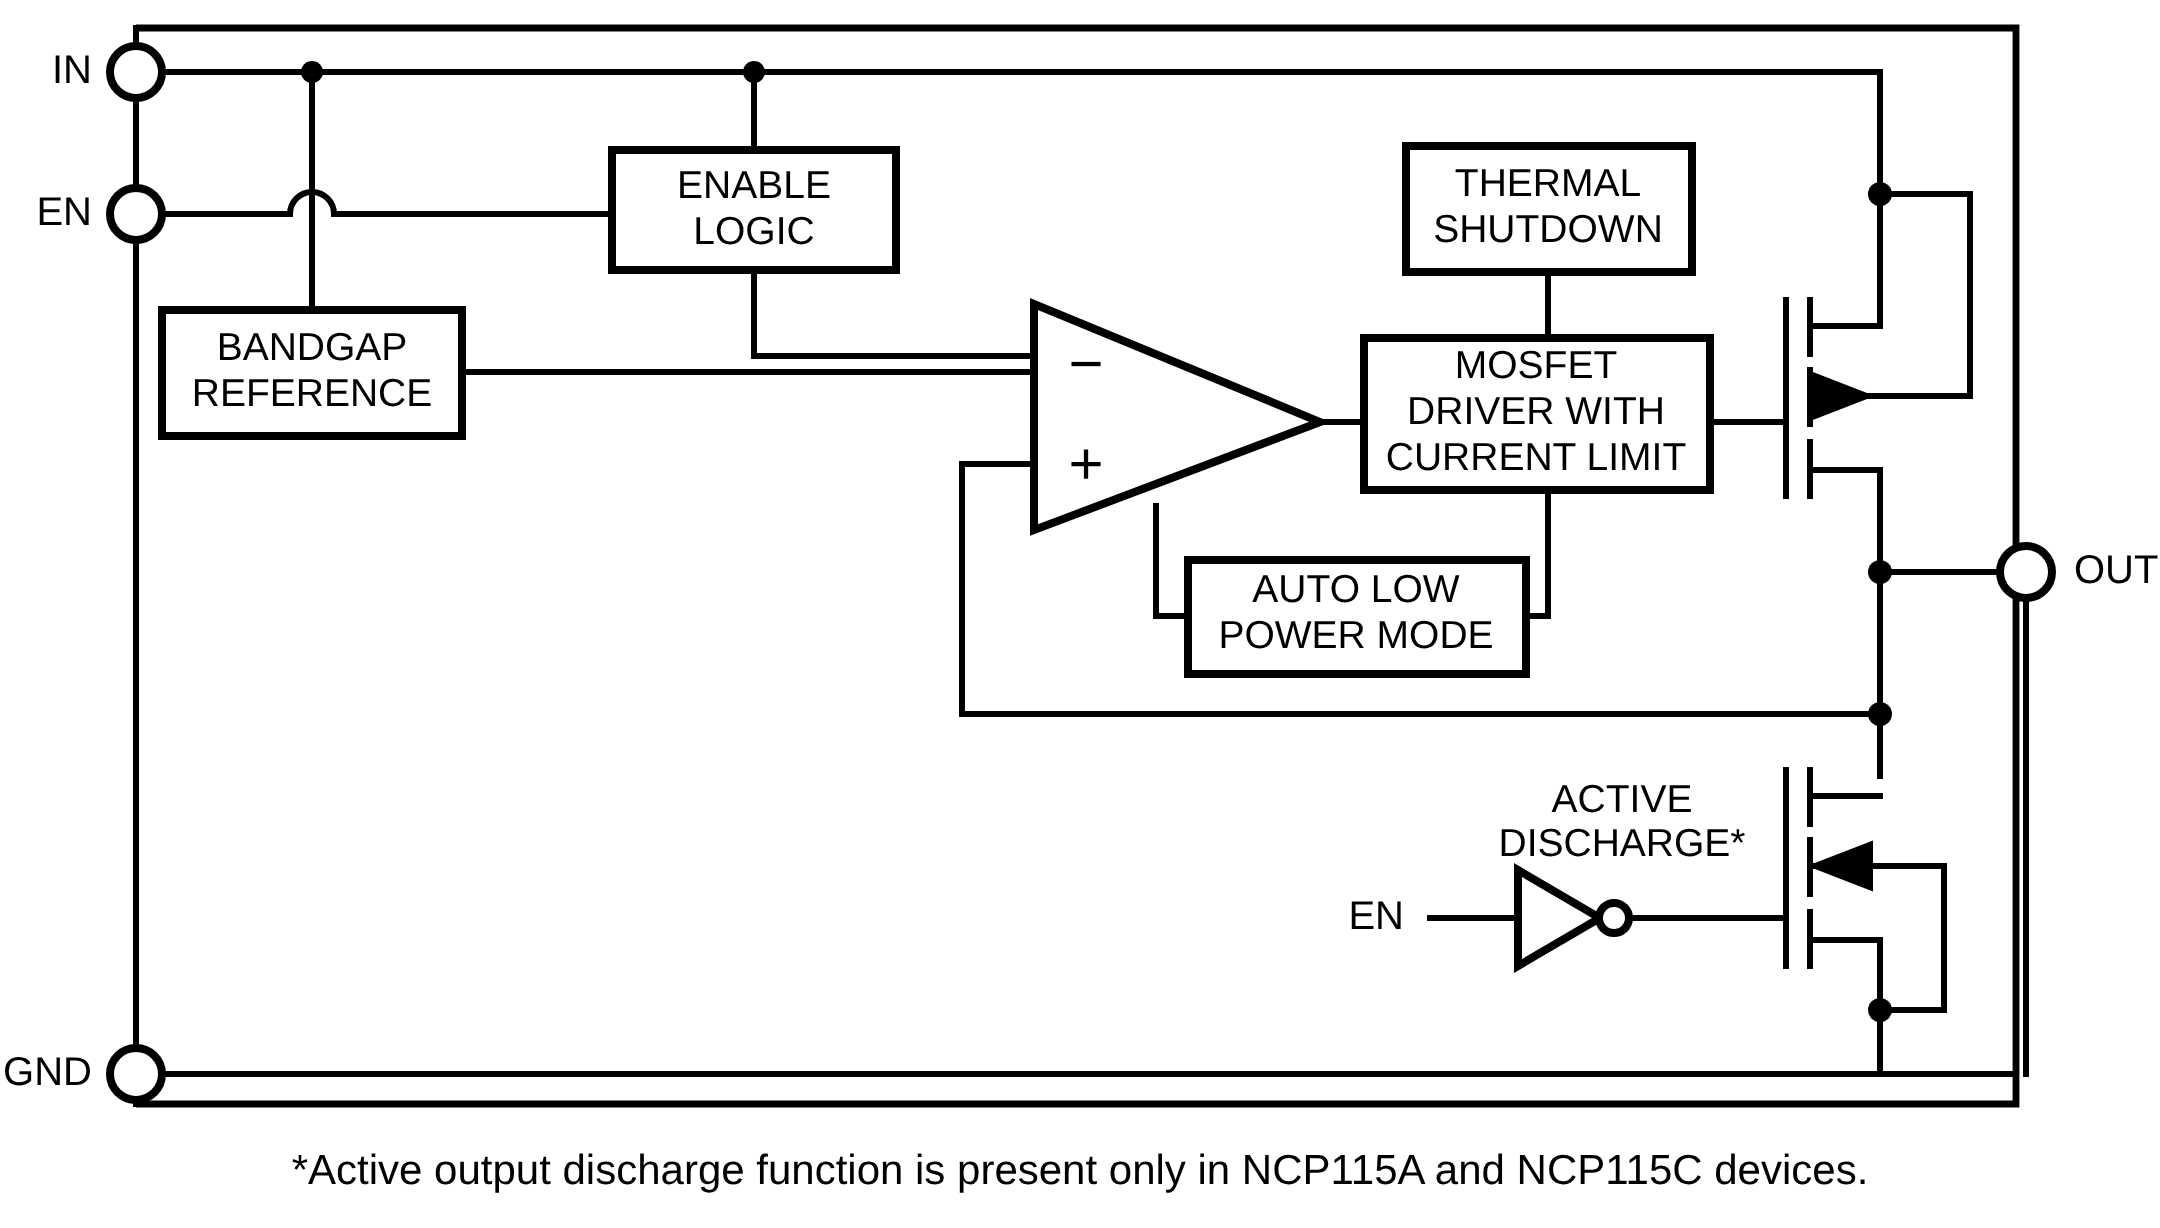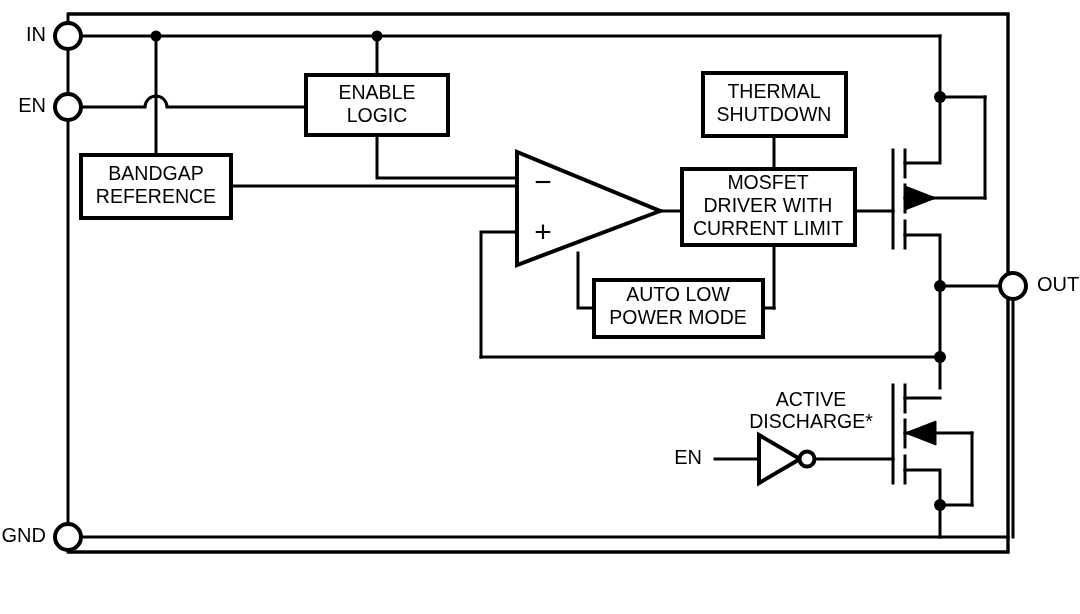--- a/index.html
+++ b/index.html
@@ -227,14 +227,15 @@
     <text class="pin-text left" x="46" y="107">EN</text>
 
     <circle class="pin-circle" cx="68" cy="537" r="13"></circle>
     <text class="pin-text left" x="46" y="537">GND</text>
 
     <circle class="pin-circle" cx="1013" cy="286" r="13"></circle>
     <text class="pin-text right" x="1037" y="286">OUT</text>
 
   </svg>
 
+  <div class="caption">*Active output discharge function is present only in NCP115A and NCP115C devices.</div>
 
 </div>
 
 </body></html>

